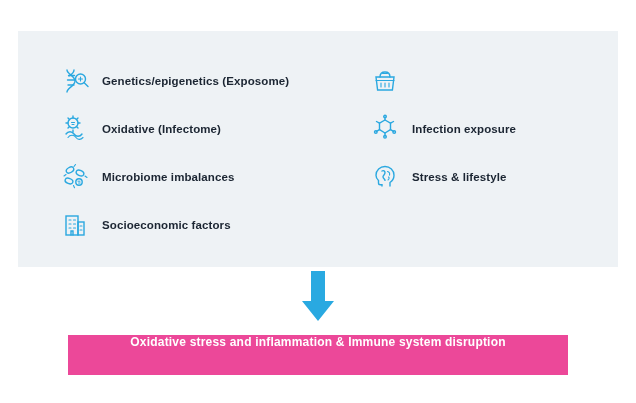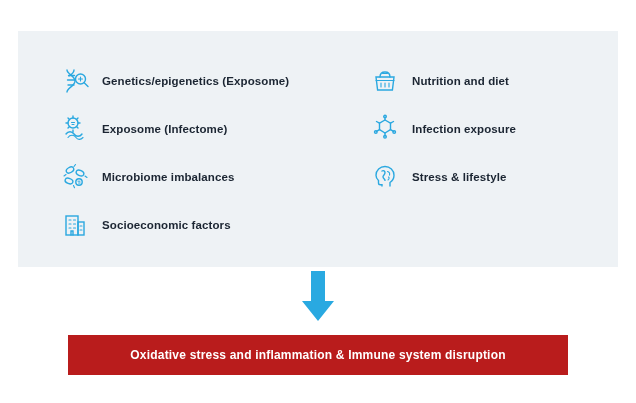--- a/index.html
+++ b/index.html
@@ -83,23 +83,22 @@
     height: 52px;
   }
 
   
   .outcome {
     position: absolute;
     left: 68px;
     top: 322px;
     width: 500px;
     height: 40px;
-    background: #b91c1c;
-    display: flex;
-    align-items: center;
+    background: #ec4899;
+    display: flex;
     justify-content: center;
   }
   .outcome .outcome-text {
     color: #ffffff;
     font-size: 12px;
     font-weight: bold;
     letter-spacing: 0.2px;
     text-align: center;
   }
 </style>
@@ -132,21 +131,21 @@
         <div class="factor">
           <span class="icon">
             <svg width="30" height="30" viewBox="0 0 30 30" fill="none" stroke="#2aa8e0" stroke-width="1.4" stroke-linecap="round">
               <circle cx="13" cy="9" r="5"></circle>
               <path d="M13 4V2M13 16v2M8 9H6M18 9h2M9.5 5.5L8 4M16.5 5.5L18 4M9.5 12.5L8 14M16.5 12.5L18 14"></path>
               <path d="M11.5 8.5h3M12 10.5h2" stroke-width="1"></path>
               <path d="M6 20c2-3 6-3 8 0s6 3 8 0"></path>
               <path d="M8 23.5c2-3 6-3 8 0s5 2 7 0" stroke-width="1.1"></path>
             </svg>
           </span>
-          <span class="label">Exposome (Infectome)</span>
+          <span class="label">Oxidative (Infectome)</span>
         </div>
 
         <div class="factor">
           <span class="icon">
             <svg width="30" height="30" viewBox="0 0 30 30" fill="none" stroke="#2aa8e0" stroke-width="1.4" stroke-linecap="round">
               <ellipse cx="10" cy="8" rx="4" ry="2.6" transform="rotate(-30 10 8)"></ellipse>
               <ellipse cx="20" cy="11" rx="4" ry="2.6" transform="rotate(25 20 11)"></ellipse>
               <ellipse cx="9" cy="19" rx="4" ry="2.6" transform="rotate(20 9 19)"></ellipse>
               <circle cx="19" cy="20" r="3.2"></circle>
               <path d="M6 12.5l-2 1.5M14 4.5l1.5-2M25 14l2 1.5M13.5 23.5l1 2.2" stroke-width="1.1"></path>
@@ -176,21 +175,20 @@
         <div class="factor">
           <span class="icon">
             <svg width="30" height="30" viewBox="0 0 30 30" fill="none" stroke="#2aa8e0" stroke-width="1.4" stroke-linecap="round">
               <path d="M6 11h18l-1.6 13H7.6L6 11z"></path>
               <path d="M10 11c0-3 2-5 5-5s5 2 5 5"></path>
               <path d="M6 14.5h18" stroke-width="1.1"></path>
               <path d="M11 17v4M15 17v4M19 17v4" stroke-width="1.1"></path>
               <path d="M12.5 7.5h5" stroke-width="1"></path>
             </svg>
           </span>
-          <span class="label">Nutrition and diet</span>
         </div>
 
         <div class="factor">
           <span class="icon">
             <svg width="30" height="30" viewBox="0 0 30 30" fill="none" stroke="#2aa8e0" stroke-width="1.4" stroke-linecap="round">
               <path d="M15 6l5.5 3.2v6.4L15 19l-5.5-3.4V9.2L15 6z"></path>
               <path d="M15 6V3M20.5 9.2L23.5 7.5M20.5 15.6l3 1.8M15 19v3M9.5 15.6l-3 1.8M9.5 9.2L6.5 7.5"></path>
               <circle cx="15" cy="2.6" r="1.3"></circle>
               <circle cx="24.2" cy="18" r="1.3"></circle>
               <circle cx="5.8" cy="18" r="1.3"></circle>

